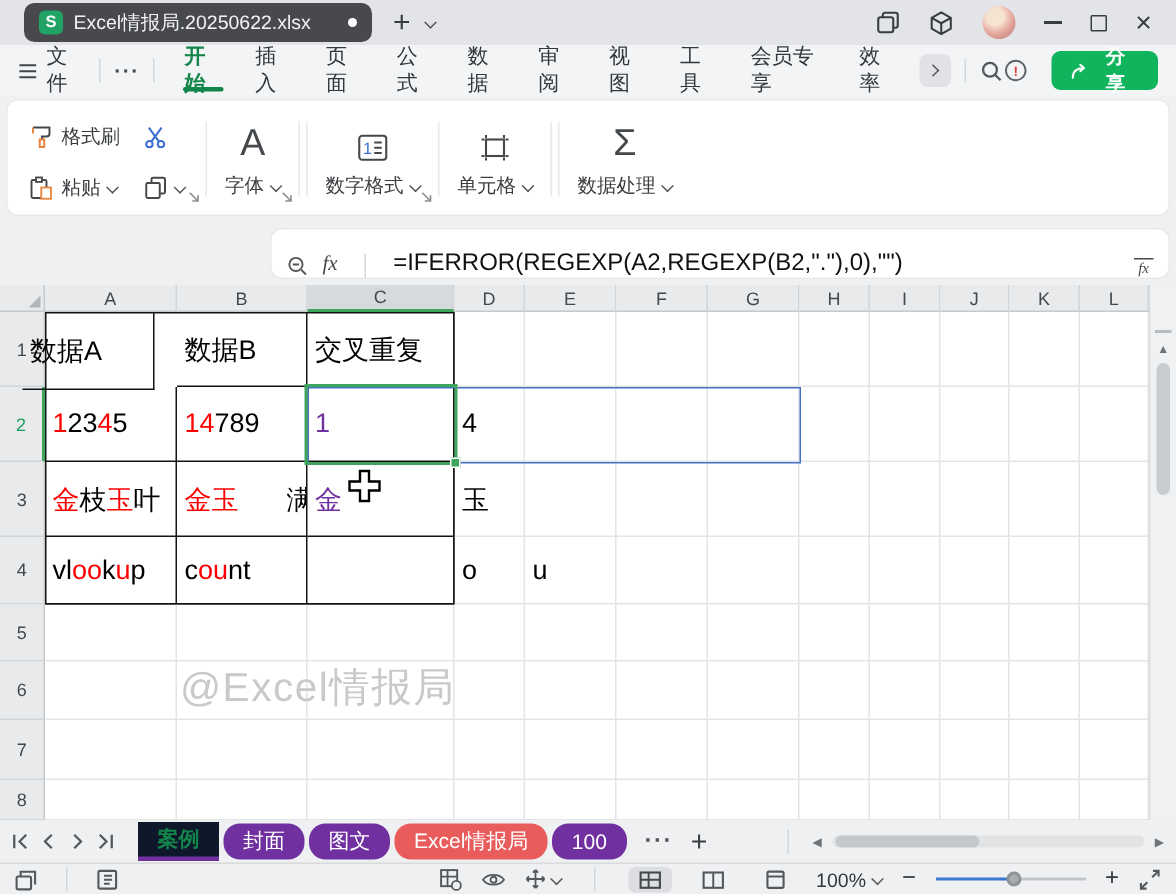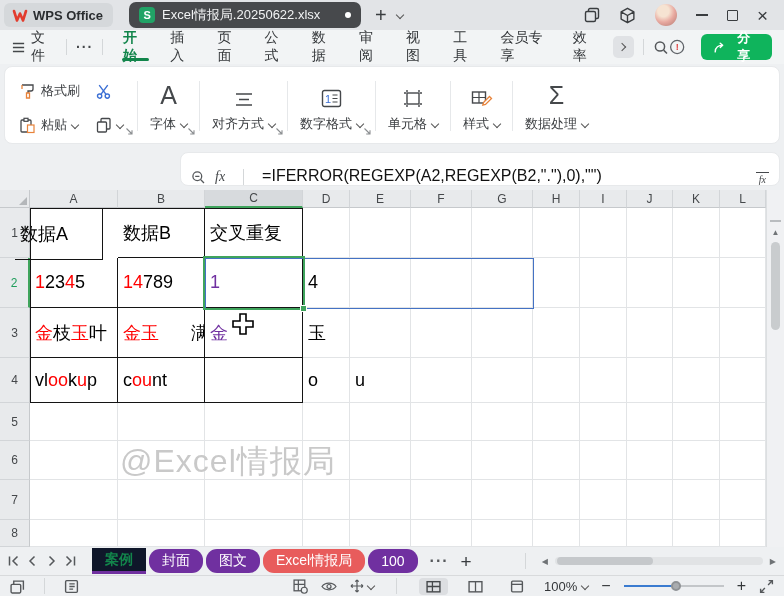--- a/index.html
+++ b/index.html
@@ -93,21 +93,21 @@
           display:flex; align-items:center; padding-left:5px; font-size:18px; color:#000; overflow:hidden; white-space:nowrap; }
   .cell.boxed { border-right:1px solid #141414; border-bottom:1px solid #141414; }
   .table-outline { position:absolute; left:30px; top:18px; width:273px; height:195px;
                    border:1px solid #141414; pointer-events:none; z-index:2; }
   .seg-red { color:#ff0000; } .seg-purple { color:#7030a0; } .seg-black { color:#000; }
   .spill-box { position:absolute; left:205px; top:68px; width:329px; height:51px;
                border:1px solid #4472c4; pointer-events:none; z-index:3; }
   .selection-box { position:absolute; left:203px; top:66px; width:102px; height:54px;
                    border:2px solid #3fa45c; pointer-events:none; z-index:4; }
   .fill-handle { position:absolute; right:-4px; bottom:-4px; width:7px; height:7px; background:#3fa45c; border:1px solid #fff; }
-  .watermark { position:absolute; left:120px; top:250px; font-size:32px; color:#c9c9c9; letter-spacing:1px; z-index:1; }
+  .watermark { position:absolute; left:120px; top:250px; font-size:27px; color:#c9c9c9; letter-spacing:1px; z-index:1; }
   .cell-cursor { position:absolute; left:231px; top:122px; z-index:6; }
   .vscroll { position:absolute; left:766px; top:0; width:18px; height:357px; background:#f0f1f3; border-left:1px solid #dcdfe1; }
   .vscroll .split-line { position:absolute; left:3px; right:3px; top:30px; height:2px; background:#b9bcbf; }
   .vscroll .arrow-up { position:absolute; left:0; right:0; top:38px; text-align:center; font-size:8px; color:#6f7376; }
   .vscroll .thumb { position:absolute; left:4px; top:52px; width:9px; height:88px; background:#c9ccce; border-radius:5px; }
 
   
   .sheetbar { position:absolute; left:0; top:547px; width:784px; height:28px; background:#eef0f2;
               display:flex; align-items:center; }
   .nav-icons { display:flex; align-items:center; gap:4px; margin-left:6px; }
@@ -138,26 +138,20 @@
                        background:#a9acaf; border:2px solid #8f9295; }
   .zoom-minus, .zoom-plus { font-size:16px; color:#34373a; line-height:1; }
   svg.ic { display:block; }
 </style>
 </head>
 <body>
 
 <div class="app">
 
   <div class="titlebar">
-    <div class="wps-pill">
-      <svg class="ic" width="16" height="15" viewBox="0 0 16 15">
-        <path d="M2 3 L5 12.5 L8 5.5 L11 12.5 L14 3" stroke="#e23c2e" stroke-width="2.6" fill="none" stroke-linecap="round" stroke-linejoin="round"></path>
-      </svg>
-      <span class="appname">WPS Office</span>
-    </div>
     <div class="doc-tab">
       <span class="s-icon">S</span>
       <span class="doc-name">Excel情报局.20250622.xlsx</span>
       <span class="unsaved-dot"></span>
     </div>
     <span class="tb-plus">+</span>
     <span class="tb-chev chev"></span>
     <div class="title-right">
       <svg class="ic" width="16" height="16" viewBox="0 0 16 16">
         <rect x="4.5" y="1.5" width="10" height="10" rx="1.5" fill="none" stroke="#3a3d40" stroke-width="1.4"></rect>
@@ -263,34 +257,20 @@
       <div class="biglabel">
           <span>字体</span>
           <span class="chev"></span>
         </div>
       <svg class="corner-arrow" width="9" height="9" viewBox="0 0 9 9">
         <path d="M1.5 1.5 L7 7 M7 3.2 V7 H3.2" fill="none" stroke="#8a8d90" stroke-width="1.1"></path>
         </svg>
     </div>
     <div class="rdiv"></div>
 
-    <div class="rgroup">
-      <div class="bigicon">
-        <svg class="ic" width="20" height="17" viewBox="0 0 20 17">
-          <path d="M2 3 h16 M5 8.5 h10 M2 14 h16" stroke="#45484b" stroke-width="1.5"></path>
-        </svg>
-      </div>
-      <div class="biglabel">
-          <span>对齐方式</span>
-          <span class="chev"></span>
-        </div>
-      <svg class="corner-arrow" width="9" height="9" viewBox="0 0 9 9">
-        <path d="M1.5 1.5 L7 7 M7 3.2 V7 H3.2" fill="none" stroke="#8a8d90" stroke-width="1.1"></path>
-        </svg>
-    </div>
     <div class="rdiv"></div>
 
     <div class="rgroup">
       <div class="bigicon">
         <svg class="ic" width="21" height="19" viewBox="0 0 21 19">
           <rect x="1.5" y="1.5" width="18" height="16" rx="2" fill="none" stroke="#45484b" stroke-width="1.4"></rect>
           <text x="7" y="13.5" font-size="11" fill="#3b6fd4" text-anchor="middle">1</text>
           <path d="M11.5 6 h5 M11.5 9.5 h5 M11.5 13 h5" stroke="#45484b" stroke-width="1.2"></path>
         </svg>
       </div>
@@ -311,33 +291,20 @@
           <path d="M4 1 v2 M16 1 v2 M1 4 h2 M19 4 h-2 M1 15 h2 M19 15 h-2 M4 18 v-2 M16 18 v-2" stroke="#45484b" stroke-width="1.4"></path>
         </svg>
       </div>
       <div class="biglabel">
           <span>单元格</span>
           <span class="chev"></span>
         </div>
     </div>
     <div class="rdiv"></div>
 
-    <div class="rgroup">
-      <div class="bigicon">
-        <svg class="ic" width="22" height="19" viewBox="0 0 22 19">
-          <rect x="1.5" y="3" width="13" height="11" fill="none" stroke="#45484b" stroke-width="1.4"></rect>
-          <path d="M1.5 8.5 h13 M8 3 v11" stroke="#45484b" stroke-width="1.2"></path>
-          <path d="M12.5 13.5 L18.5 7.5 L20.5 9.5 L14.5 15.5 L11.8 16.2 Z" fill="#fff" stroke="#e8833a" stroke-width="1.3"></path>
-        </svg>
-      </div>
-      <div class="biglabel">
-          <span>样式</span>
-          <span class="chev"></span>
-        </div>
-    </div>
     <div class="rdiv"></div>
 
     <div class="rgroup">
       <div class="bigicon">
           <span class="glyph-sigma">Σ</span>
         </div>
       <div class="biglabel">
           <span>数据处理</span>
           <span class="chev"></span>
         </div>

